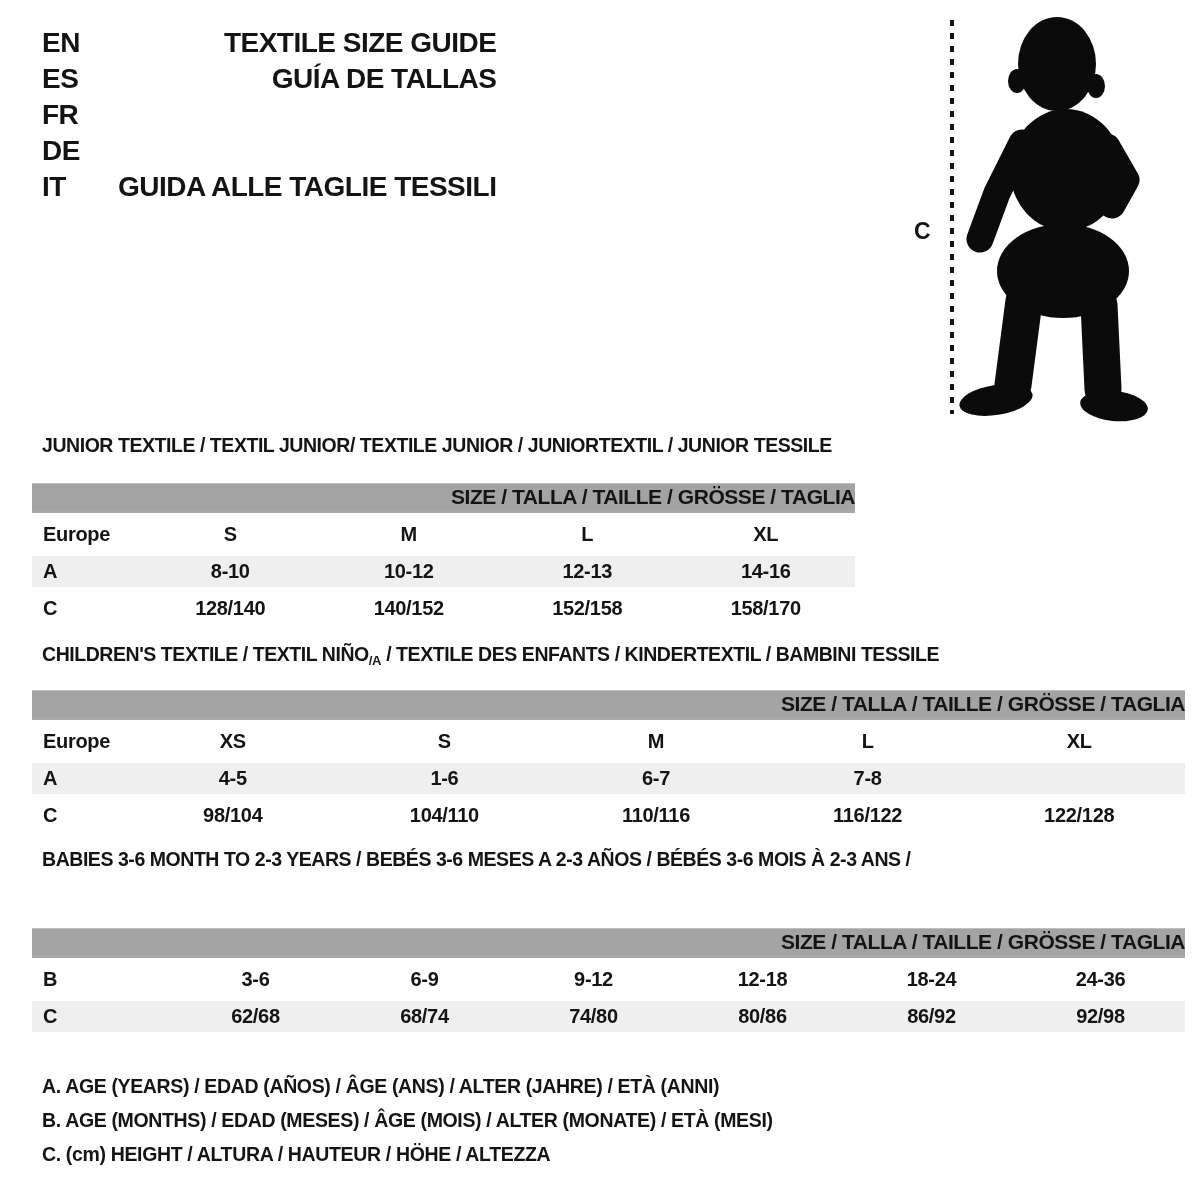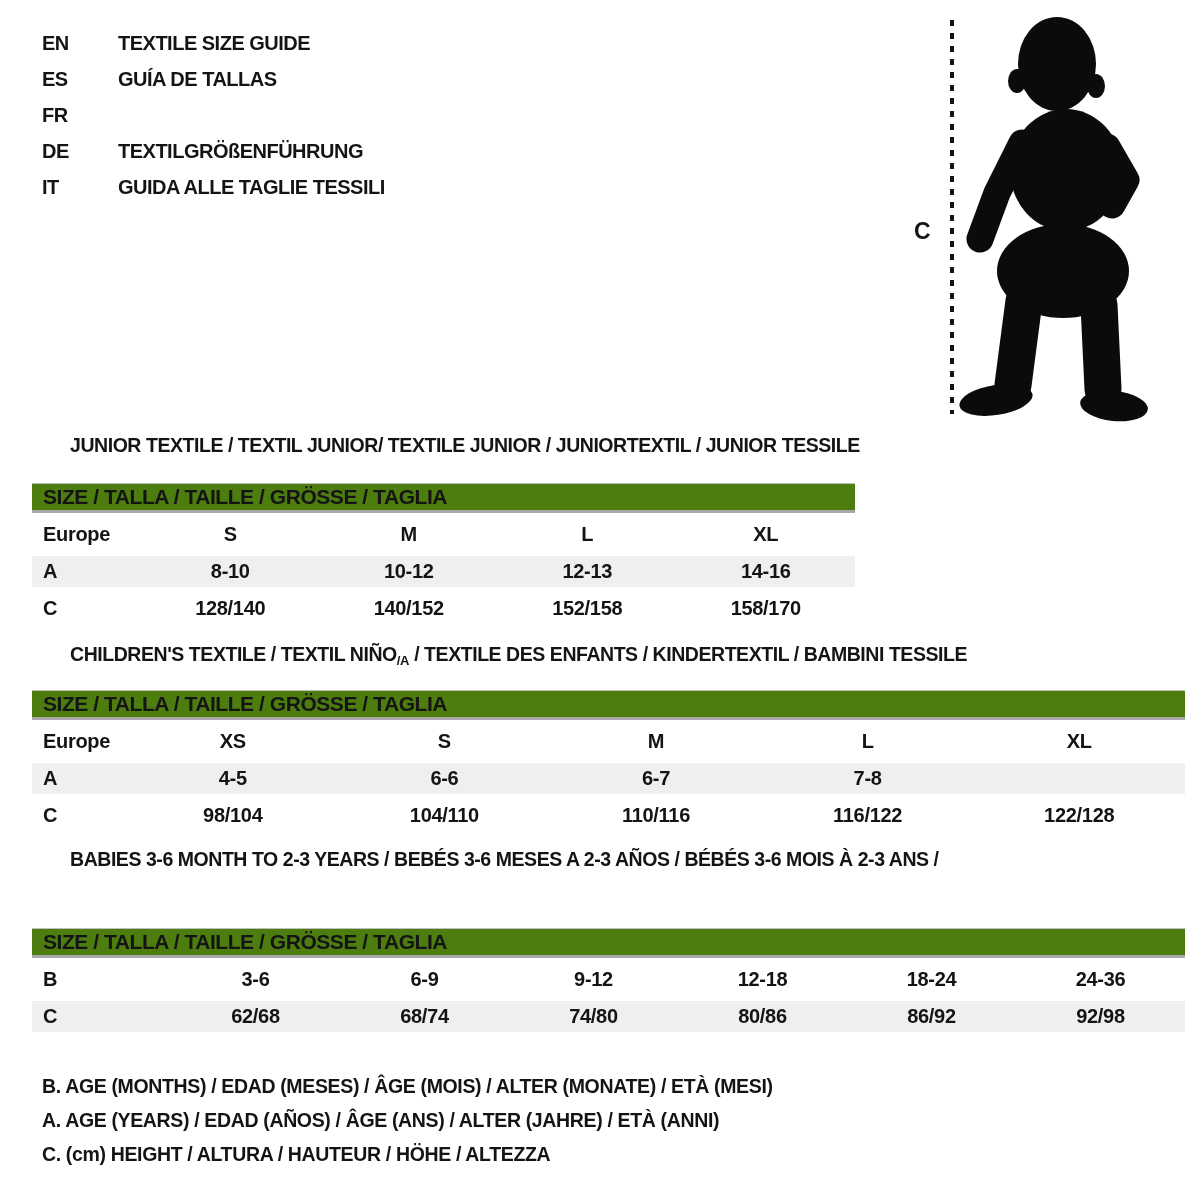--- a/index.html
+++ b/index.html
@@ -4,37 +4,37 @@
 <style>
   html,body { margin:0; padding:0; }
   .page {
     position:relative; width:1200px; height:1200px; background:#ffffff;
     color:#141414; font-family:"Liberation Sans", sans-serif; font-weight:700;
     overflow:hidden;
   }
 
   
   .lang-list { position:absolute; left:42px; top:25px; }
-  .lang-row { display:flex; height:36px; align-items:center; font-size:20px; letter-spacing:-0.5px; }
+  .lang-row { display:flex; height:36px; align-items:center; font-size:28px; letter-spacing:-0.5px;justify-content:space-between; }
   .lang-code { width:76px; }
 
   
   .figure { position:absolute; left:900px; top:8px; width:262px; height:418px; }
   .figure-c { position:absolute; left:14px; top:210px; font-size:23px; }
 
   
-  .section-heading { position:absolute; left:42px; font-size:19.5px; letter-spacing:-0.45px; white-space:nowrap;margin-left:28px; }
+  .section-heading { position:absolute; left:42px; font-size:19.5px; letter-spacing:-0.45px; white-space:nowrap; }
   .sub { font-size:13px; vertical-align:-4px; letter-spacing:-0.3px; }
 
   
   .size-table { position:absolute; left:32px; }
   .size-bar {
     box-sizing:border-box; height:30px; line-height:26px; padding-left:11px;
-    background:#4d7c0f; border-top:1px solid #bfbfbf; border-bottom:3px solid #a8a8a8;
-    font-size:21px; letter-spacing:-0.45px;
+    background:#a3a3a3; border-top:1px solid #bfbfbf; border-bottom:3px solid #a8a8a8;
+    font-size:21px; letter-spacing:-0.45px;text-align:right;
   }
   .trow { display:grid; height:31px; line-height:31px; font-size:20px; letter-spacing:-0.3px; margin-top:6px; }
   .cols-junior   { grid-template-columns:109px repeat(4, 1fr); }
   .cols-children { grid-template-columns:95px  repeat(5, 1fr); }
   .cols-babies   { grid-template-columns:139px repeat(6, 1fr); }
   .tlabel { text-align:left; padding-left:11px; }
   .tcell  { text-align:center; }
   .shaded { background:#efefef; }
   #junior-table   { top:483px; width:823px; }
   #children-table { top:690px; width:1153px; }
@@ -56,21 +56,20 @@
     </div>
     <div class="lang-row">
       <span class="lang-code">ES</span>
       <span class="lang-title">GUÍA DE TALLAS</span>
     </div>
     <div class="lang-row">
       <span class="lang-code">FR</span>
     </div>
     <div class="lang-row">
       <span class="lang-code">DE</span>
-      <span class="lang-title">TEXTILGRÖßENFÜHRUNG</span>
     </div>
     <div class="lang-row">
       <span class="lang-code">IT</span>
       <span class="lang-title">GUIDA ALLE TAGLIE TESSILI</span>
     </div>
   </div>
 
   <div class="figure">
     <span class="figure-c">C</span>
     <svg width="262" height="418" viewBox="0 0 262 418">
@@ -126,21 +125,21 @@
       <span class="tlabel">Europe</span>
       <span class="tcell">XS</span>
       <span class="tcell">S</span>
       <span class="tcell">M</span>
       <span class="tcell">L</span>
       <span class="tcell">XL</span>
     </div>
     <div class="trow cols-children shaded">
       <span class="tlabel">A</span>
       <span class="tcell">4-5</span>
-      <span class="tcell">6-6</span>
+      <span class="tcell">1-6</span>
       <span class="tcell">6-7</span>
       <span class="tcell">7-8</span>
     </div>
     <div class="trow cols-children">
       <span class="tlabel">C</span>
       <span class="tcell">98/104</span>
       <span class="tcell">104/110</span>
       <span class="tcell">110/116</span>
       <span class="tcell">116/122</span>
       <span class="tcell">122/128</span>
@@ -164,18 +163,18 @@
       <span class="tcell">62/68</span>
       <span class="tcell">68/74</span>
       <span class="tcell">74/80</span>
       <span class="tcell">80/86</span>
       <span class="tcell">86/92</span>
       <span class="tcell">92/98</span>
     </div>
   </div>
 
   <div class="legend">
+    <div class="legend-item">A. AGE (YEARS) / EDAD (AÑOS) / ÂGE (ANS) / ALTER (JAHRE) / ETÀ (ANNI)</div>
     <div class="legend-item">B. AGE (MONTHS) / EDAD (MESES) / ÂGE (MOIS) / ALTER (MONATE) / ETÀ (MESI)</div>
-    <div class="legend-item">A. AGE (YEARS) / EDAD (AÑOS) / ÂGE (ANS) / ALTER (JAHRE) / ETÀ (ANNI)</div>
     <div class="legend-item">C. (cm) HEIGHT / ALTURA / HAUTEUR / HÖHE / ALTEZZA</div>
   </div>
 
 </div>
 
 </body></html>

